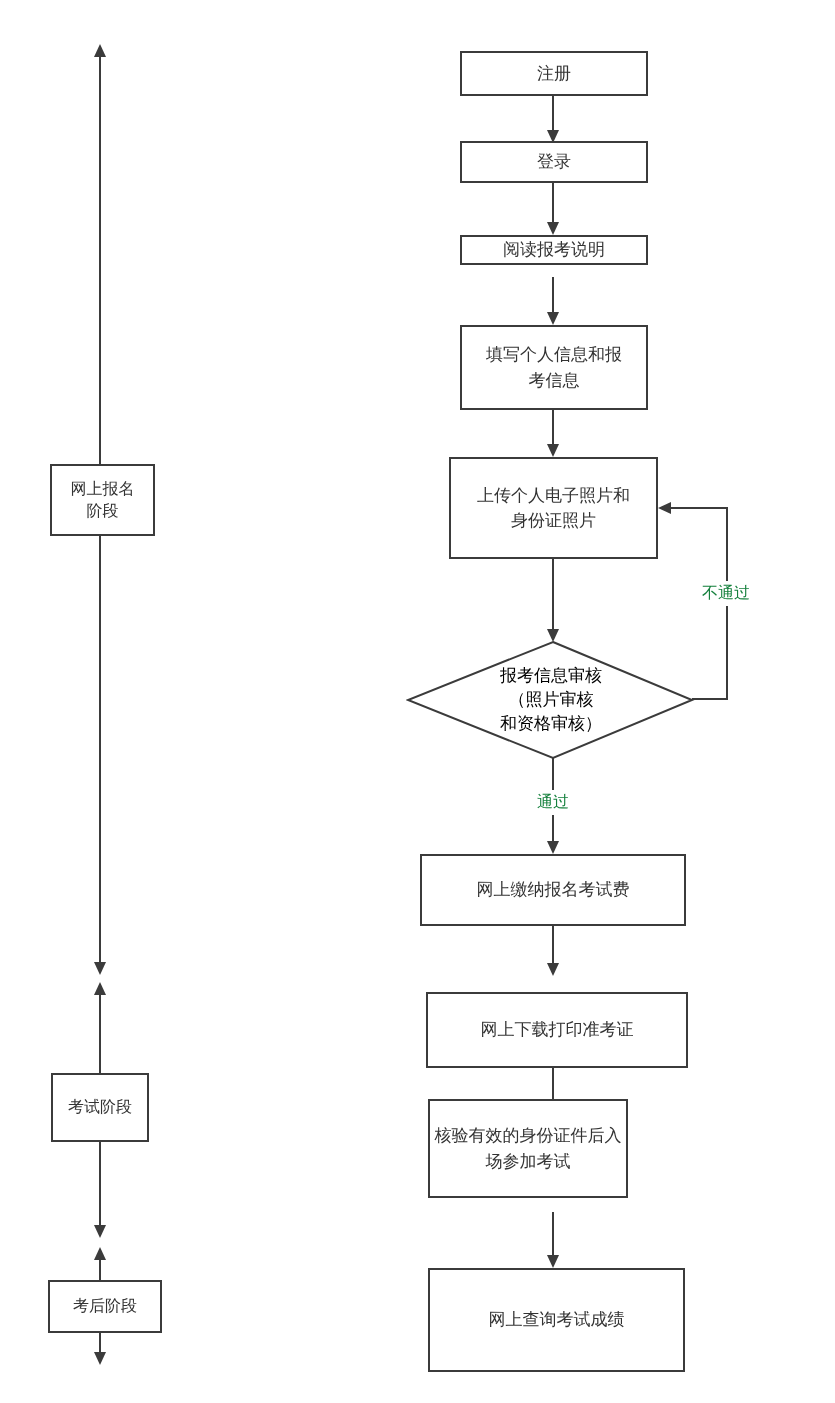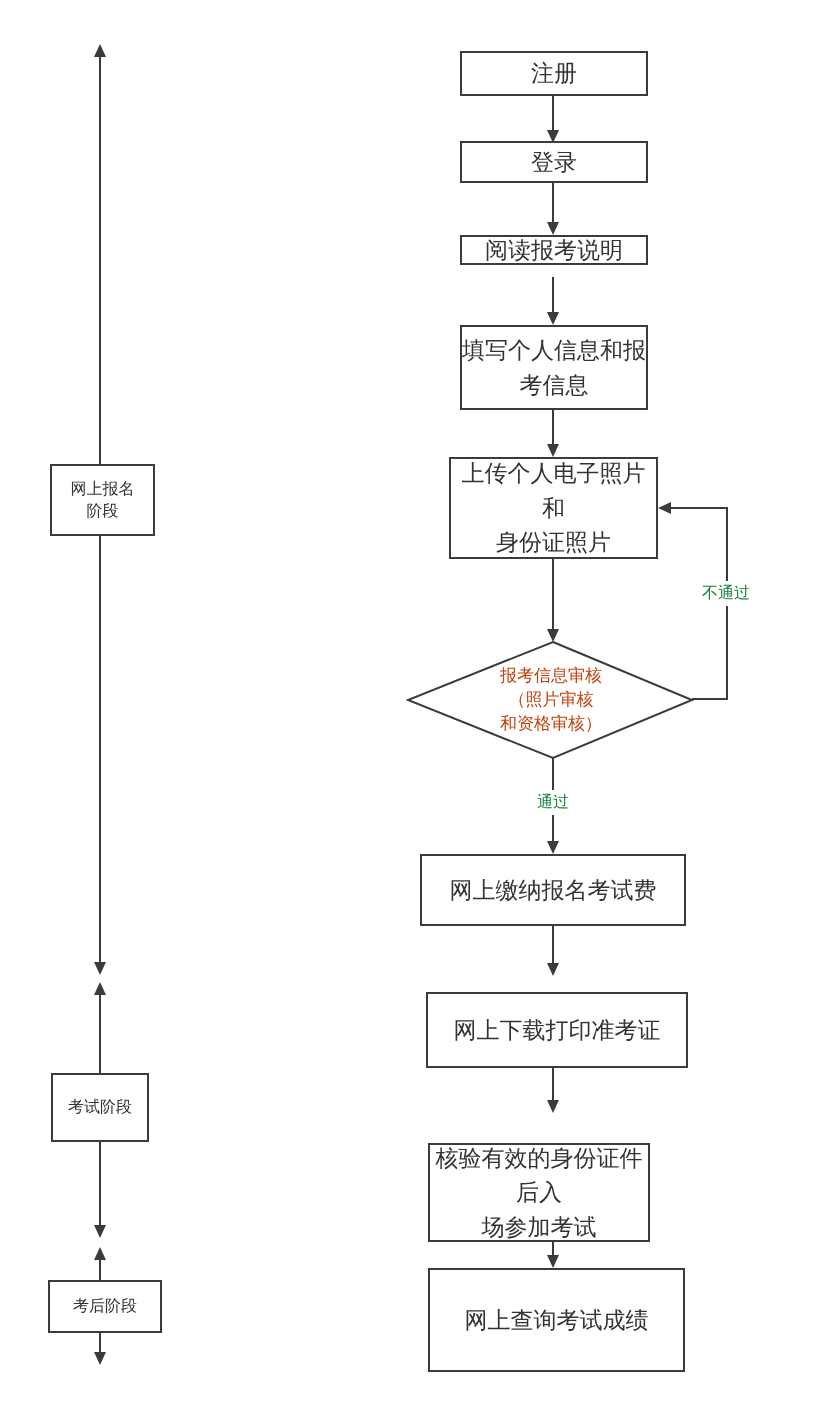--- a/index.html
+++ b/index.html
@@ -16,21 +16,21 @@
     overflow: hidden;
   }
   .box {
     position: absolute;
     border: 2px solid #3b3b3b;
     background: #ffffff;
     display: flex;
     align-items: center;
     justify-content: center;
     text-align: center;
-    font-size: 23px;
+    font-size: 17px;
     line-height: 1.5;
     white-space: pre-line;
     color: #333333;
   }
   .phase-box { font-size: 16px; line-height: 1.4; align-items: center; }
   .line { position: absolute; background: #3b3b3b; }
   .ah { position: absolute; width: 0; height: 0; }
   .ah-down {
     border-left: 6px solid transparent;
     border-right: 6px solid transparent;
@@ -54,21 +54,21 @@
     color: #15803d;
     padding: 2px 0;
   }
   .diamond-wrap { position: absolute; }
   .diamond-text {
     position: absolute;
     text-align: center;
     font-size: 17px;
     line-height: 1.4;
     white-space: pre-line;
-    color: #c2410c;
+    color: #000000;
     display: flex;
     align-items: center;
     justify-content: center;
   }
 </style>
 </head>
 <body>
 
 <div class="canvas">
 
@@ -162,21 +162,21 @@
   <div class="edge-label" style="left:684px; top:581px; width:84px;">不通过</div>
 
   <div class="box" style="left:420px; top:854px; width:266px; height:72px;">
     <span>网上缴纳报名考试费</span>
   </div>
 
   <div class="box" style="left:426px; top:976px; width:262px; height:76px;margin-top:16px;">
     <span>网上下载打印准考证</span>
   </div>
 
-  <div class="box" style="left:428px; top:1143px; width:222px; height:99px;">
+  <div class="box" style="left:428px; top:1099px; width:200px; height:99px;">
     <span>核验有效的身份证件后入
 场参加考试</span>
   </div>
 
   <div class="box" style="left:428px; top:1268px; width:257px; height:104px;">
     <span>网上查询考试成绩</span>
   </div>
 
 </div>
 

